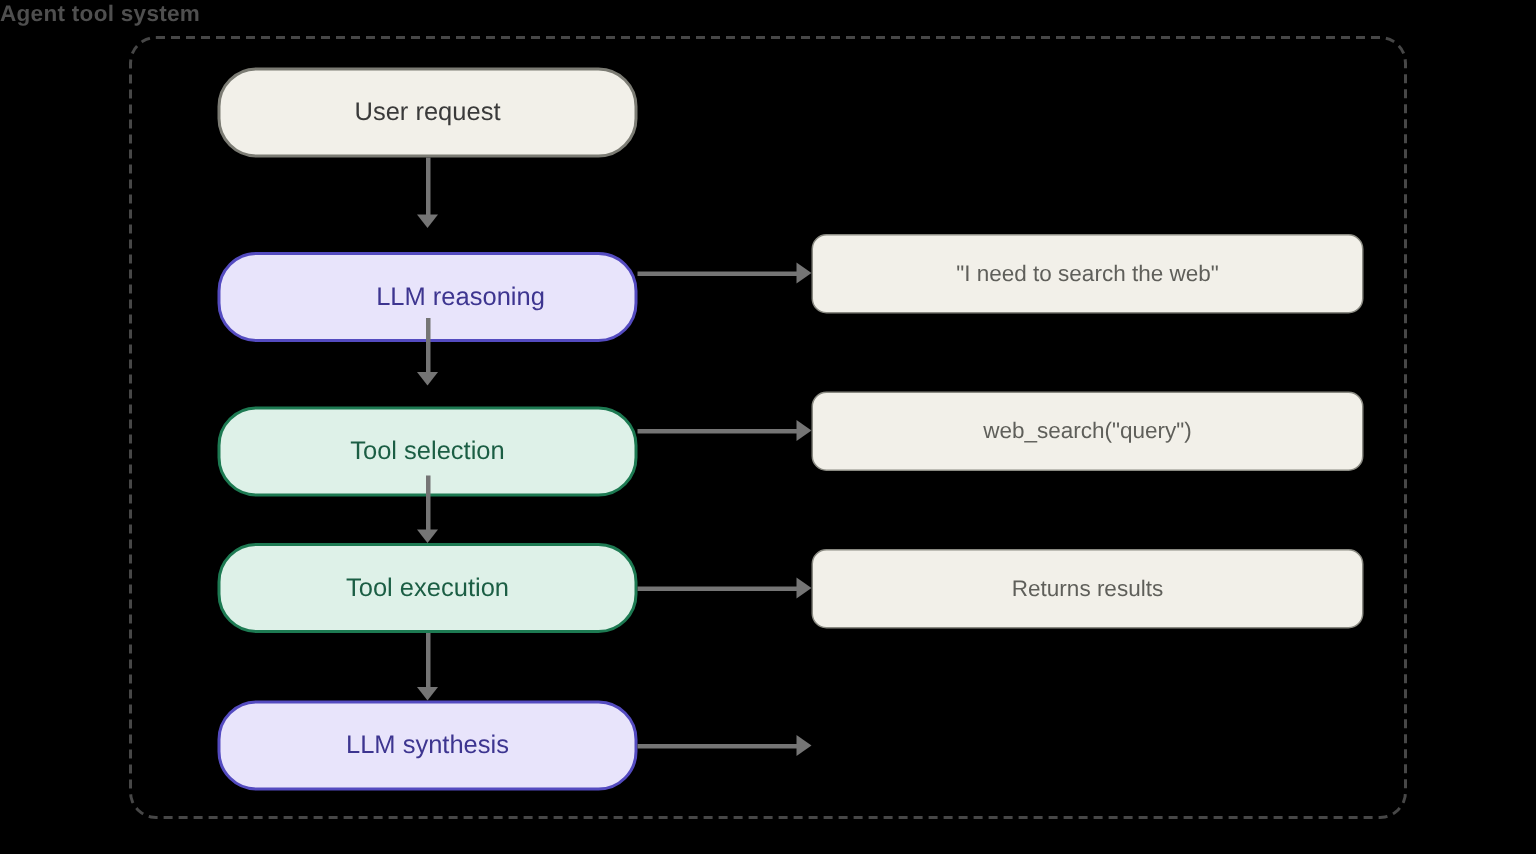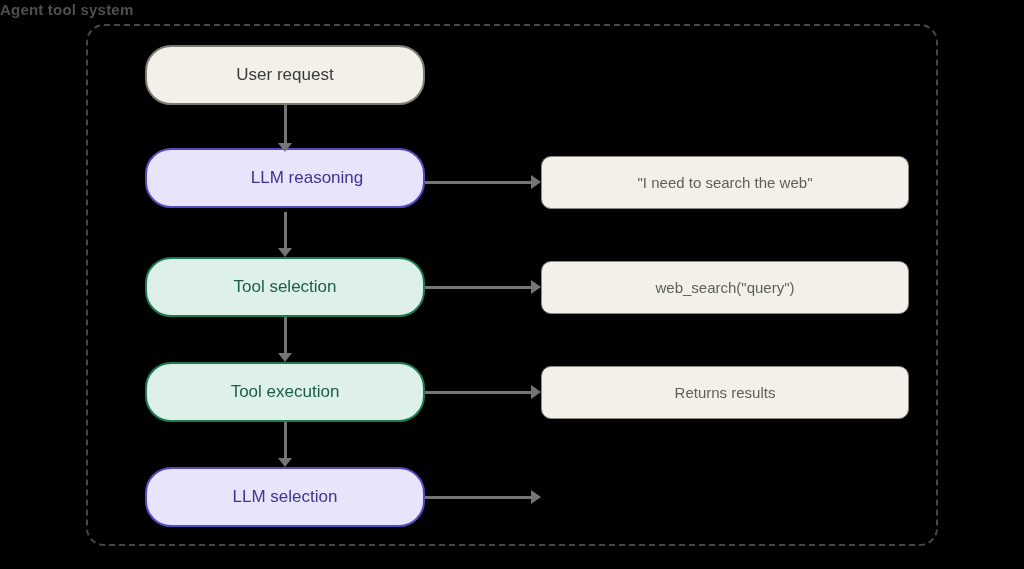--- a/index.html
+++ b/index.html
@@ -43,22 +43,22 @@
     align-items: center;
     justify-content: center;
     font-size: 17px;
     box-shadow: 2px 2px 3px rgba(0,0,0,0.55);
   }
   .node.neutral { background: #f2f0e9; border: 2px solid #7c7c74; color: #3a3a3a; }
   .node.purple  { background: #e8e4fb; border: 2px solid #544bc0; color: #3d3590; }
   .node.green   { background: #def1e8; border: 2px solid #1d7a52; color: #1b5e44; }
 
   .row0 { top: 45px; }
-  .row1 { top: 148px; padding-left: 44px; }
-  .row2 { top: 257px; }
+  .row1 { top: 168px; padding-left: 44px; }
+  .row2 { top: 271px; }
   .row3 { top: 362px; }
   .row4 { top: 467px; }
 
   
   .note {
     position: absolute;
     left: 541px;
     width: 368px;
     height: 53px;
     background: #f2f0e9;
@@ -121,21 +121,21 @@
   <div class="node purple row1">
     <span>LLM reasoning</span>
   </div>
   <div class="node green row2">
     <span>Tool selection</span>
   </div>
   <div class="node green row3">
     <span>Tool execution</span>
   </div>
   <div class="node purple row4">
-    <span>LLM selection</span>
+    <span>LLM synthesis</span>
   </div>
 
   <div class="va va0">
     <div class="shaft"></div>
     <div class="head"></div>
   </div>
   <div class="va va1">
     <div class="shaft"></div>
     <div class="head"></div>
   </div>

